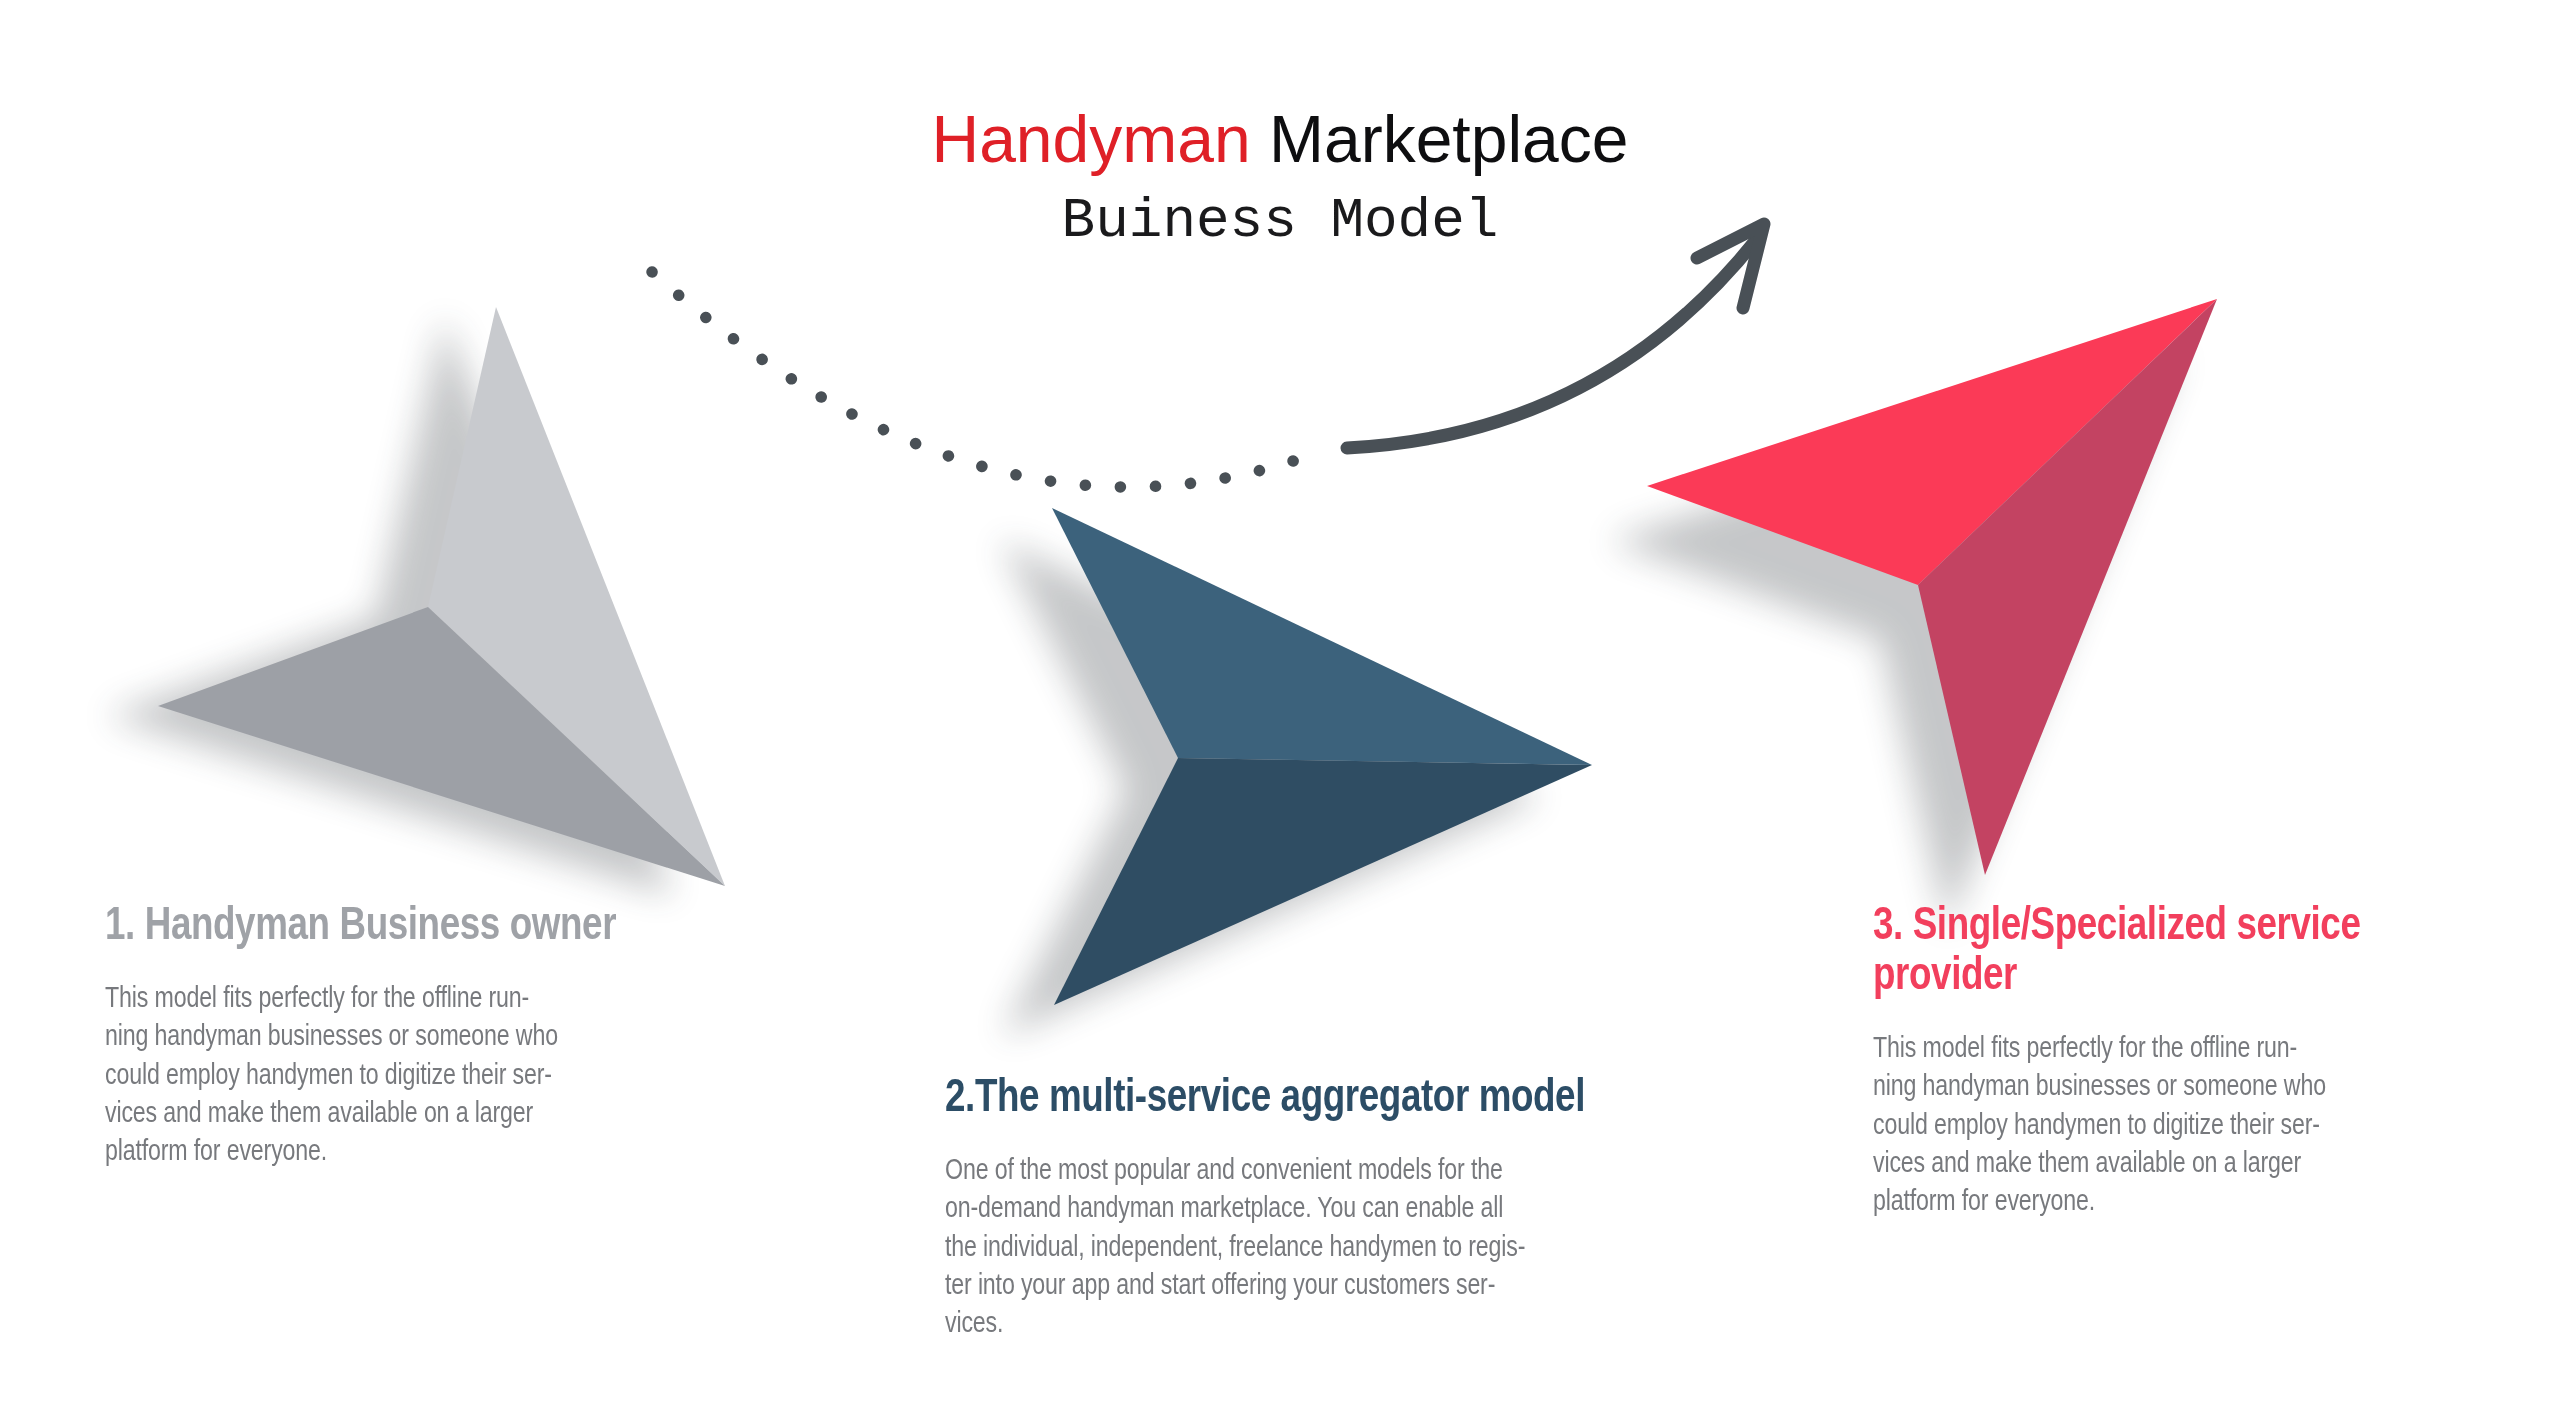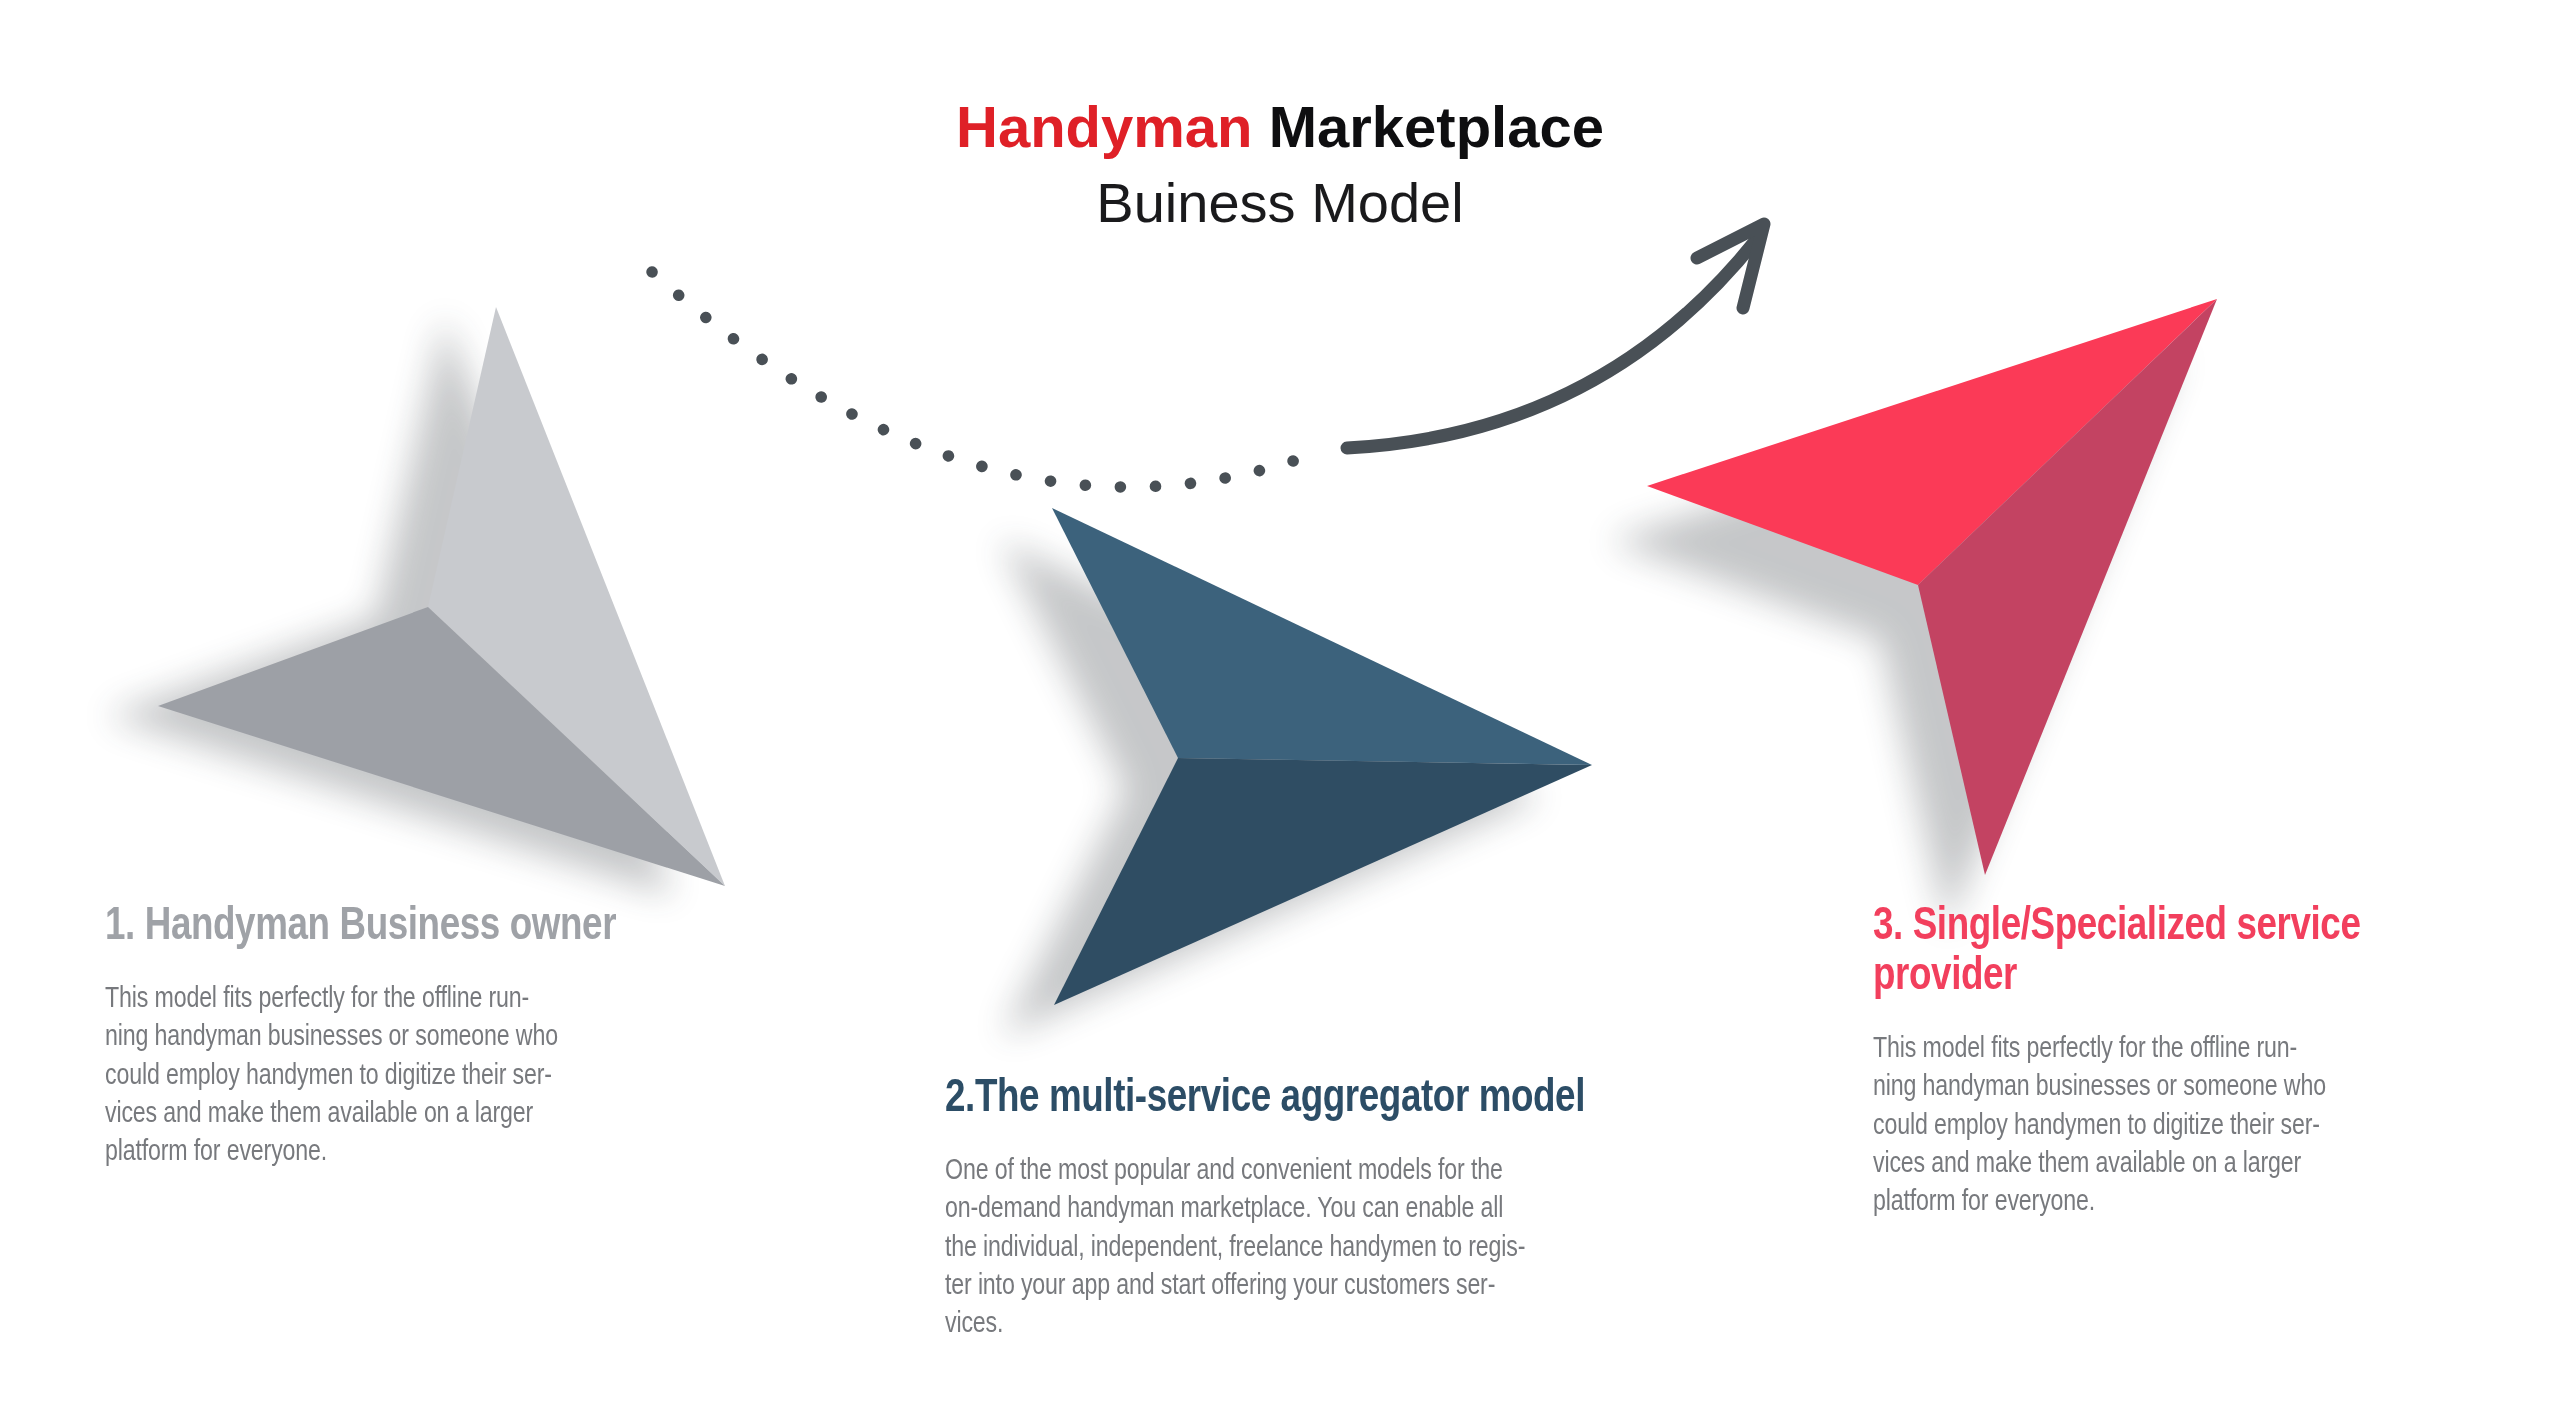--- a/index.html
+++ b/index.html
@@ -25,23 +25,23 @@
     height: 1422px;
   }
   header.titlebar {
     position: absolute;
     left: 0;
     top: 88px;
     width: 2560px;
     text-align: center;
   }
   header.titlebar h1 {
-    margin: 0;
-    font-size: 58px;
-    font-weight: 700;
+    margin: 12px;
+    font-size: 66px;
+    font-weight: 400;
     letter-spacing: 0;
     line-height: 78px;
   }
   header.titlebar .subtitle {
     margin-top: 6px;
     font-size: 56px;
     font-weight: 400;
     line-height: 62px;
   }
   .block {
@@ -110,21 +110,21 @@
       <path d="M 1347 448 Q 1600 435 1756 240" stroke-width="13" stroke="#495056"></path>
       <polyline points="1697,258 1764,224 1743,308" stroke-width="13" stroke="#495056"></polyline>
     </g>
   </svg>
 
   <header class="titlebar">
     <h1>
       <span style="color: rgb(223, 32, 39);">Handyman</span>
       <span style="color: rgb(14, 14, 16);">Marketplace</span>
     </h1>
-    <div class="subtitle" style="color: rgb(26, 26, 28);">Buiness Model</div>
+    <div class="subtitle" style="color: rgb(26, 26, 28); font-family: Liberation Mono, monospace;">Buiness Model</div>
   </header>
 
   <section class="block block-1">
     <h2 style="color: rgb(159, 162, 167);">1. Handyman Business owner</h2>
     <p style="color: rgb(119, 121, 125);">This model fits perfectly for the offline run-
 ning handyman businesses or someone who
 could employ handymen to digitize their ser-
 vices and make them available on a larger
 platform for everyone.</p>
   </section>

